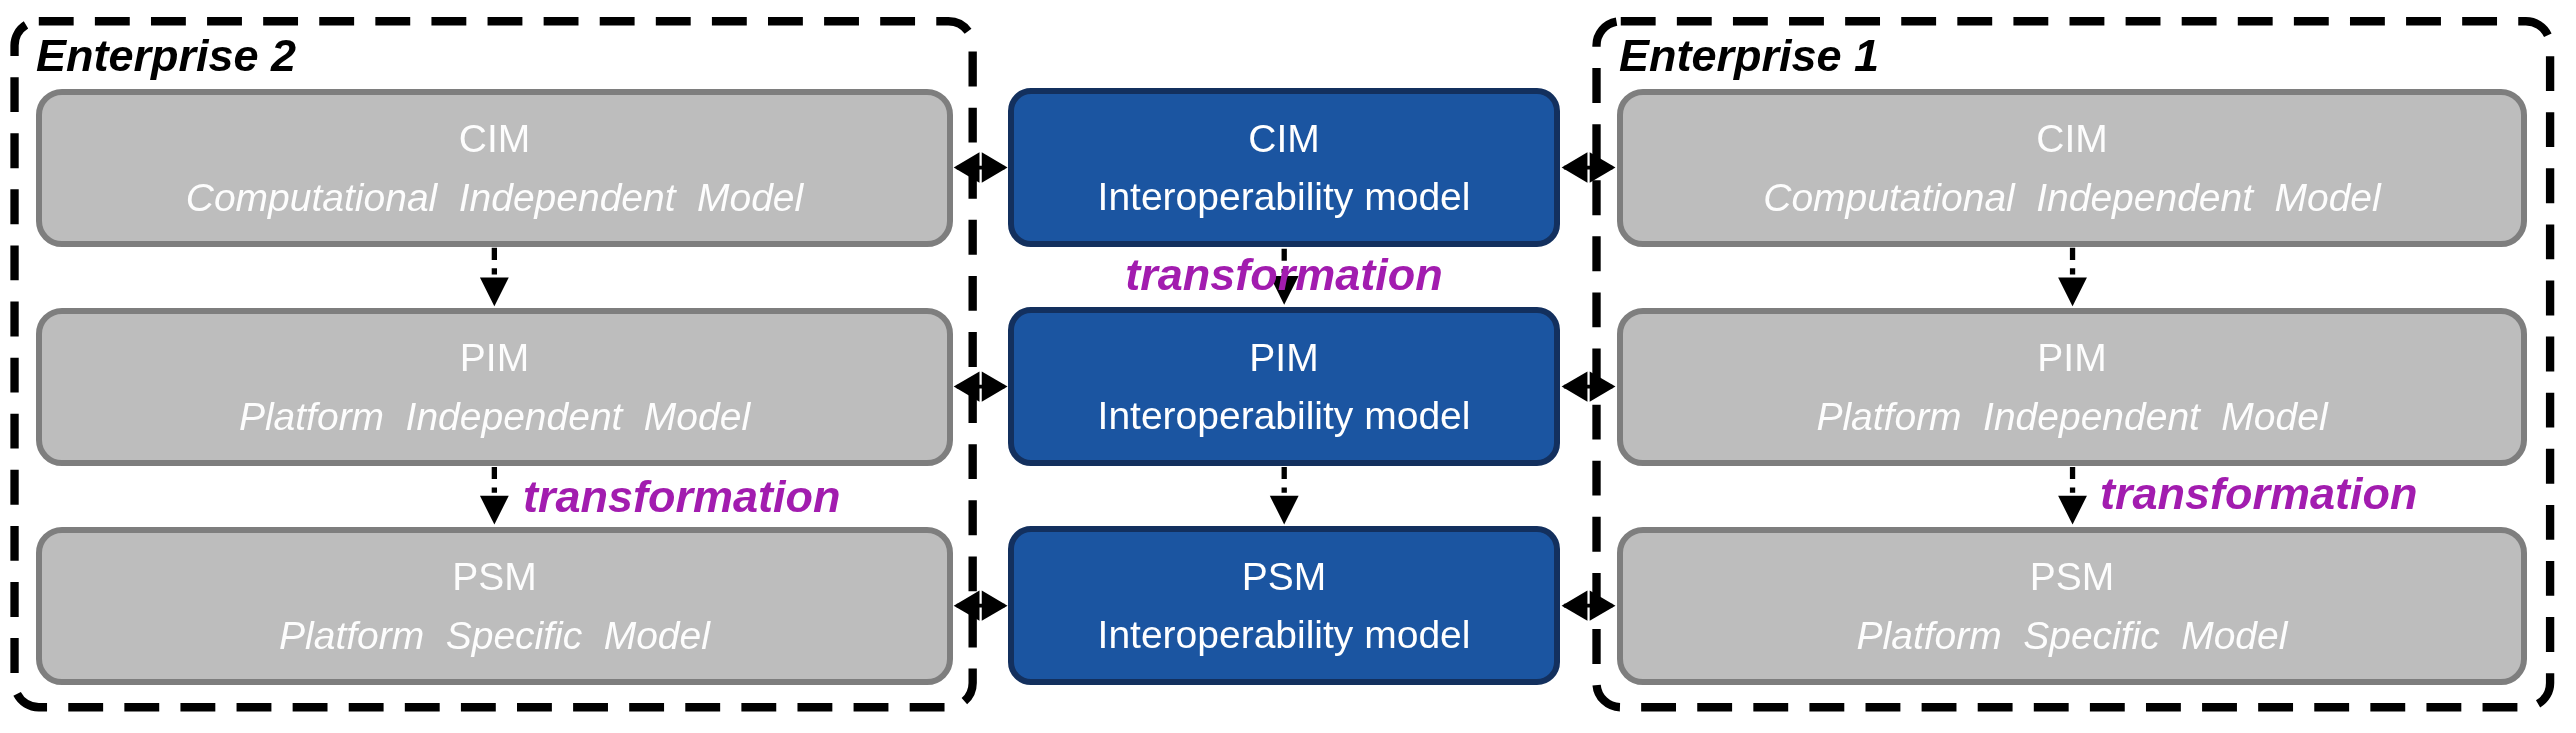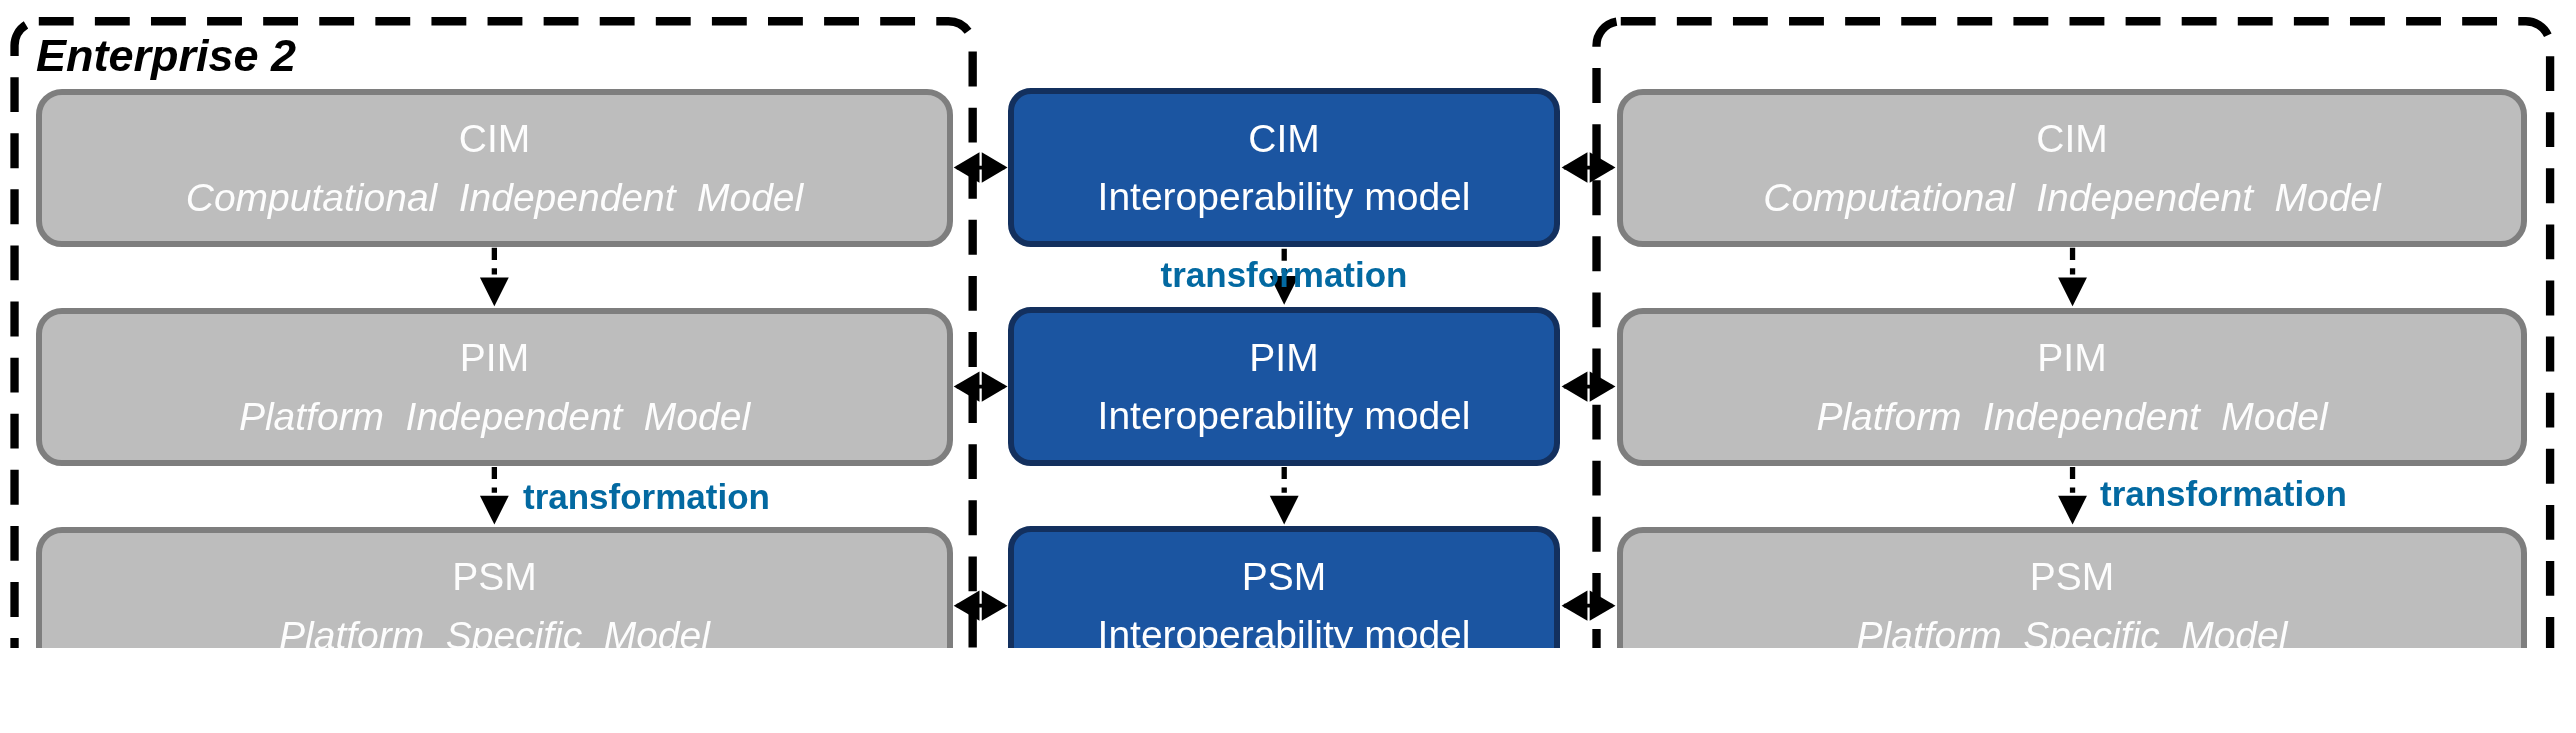--- a/index.html
+++ b/index.html
@@ -1,19 +1,19 @@
 <!DOCTYPE html>
 <html style="font-size:12px"><head>
 <meta charset="utf-8">
 <style>
   html,body{margin:0;padding:0;background:#ffffff;}
   .stage{
     position:relative;
     width:2576px;
-    height:648px;
+    height:733px;
     background:#ffffff;
     font-family:"Liberation Sans", sans-serif;
     overflow:hidden;
   }
   .layer{position:absolute;left:0;top:0;width:2576px;height:733px;}
 
   
   .model-box{
     position:absolute;
     width:917px;
@@ -62,24 +62,25 @@
     top:29px;
     font-size:45px;
     line-height:53px;
     font-weight:bold;
     font-style:italic;
     color:#000000;
     white-space:nowrap;
   }
   .transform-label{
     position:absolute;
-    font-size:35px;
+    font-size:45px;
     line-height:49px;
     font-weight:bold;
-    color:#0369a1;
+    font-style:italic;
+    color:#a21caf;
     white-space:nowrap;
   }
 </style>
 </head>
 <body>
 
 <div class="stage">
 
   <svg class="layer" width="2576" height="733" viewBox="0 0 3398 967">
 
@@ -149,20 +150,21 @@
   <div class="interop-box" style="top:307px;">
     <span class="box-acronym">PIM</span>
     <span class="box-fullname">Interoperability model</span>
   </div>
   <div class="interop-box" style="top:526px;">
     <span class="box-acronym">PSM</span>
     <span class="box-fullname">Interoperability model</span>
   </div>
   <div class="transform-label" style="left:1284px;top:250px;transform:translateX(-50%);">transformation</div>
 
+  <div class="ent-label" style="left:1619px;">Enterprise 1</div>
 
   <div class="model-box" style="left:1617px;top:89px;width:910px;">
     <span class="box-acronym">CIM</span>
     <span class="box-fullname">Computational Independent Model</span>
   </div>
   <div class="model-box" style="left:1617px;top:308px;width:910px;">
     <span class="box-acronym">PIM</span>
     <span class="box-fullname">Platform Independent Model</span>
   </div>
   <div class="model-box" style="left:1617px;top:527px;width:910px;">

